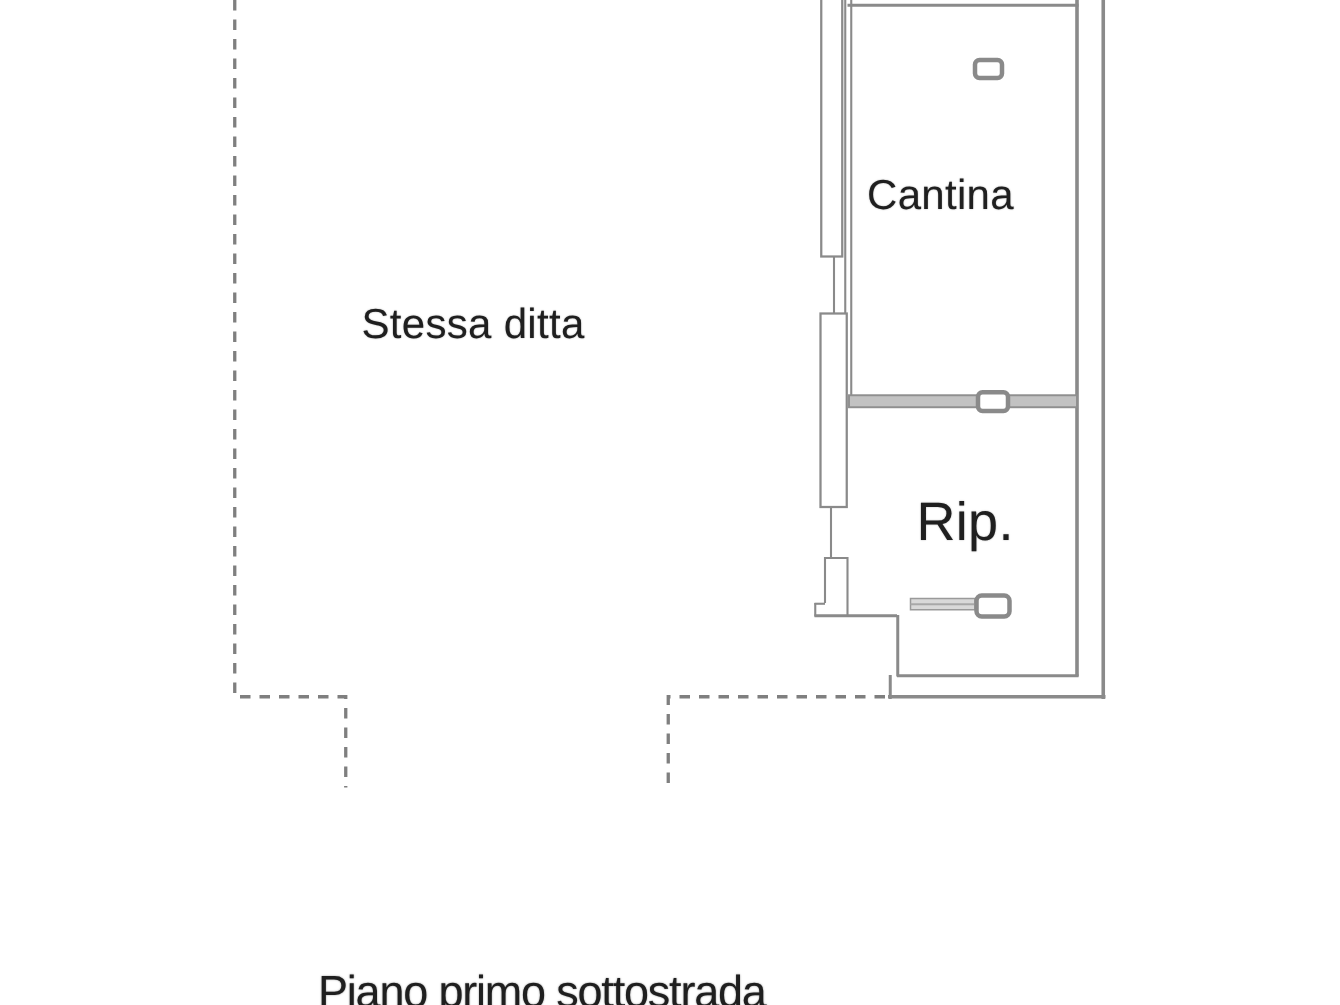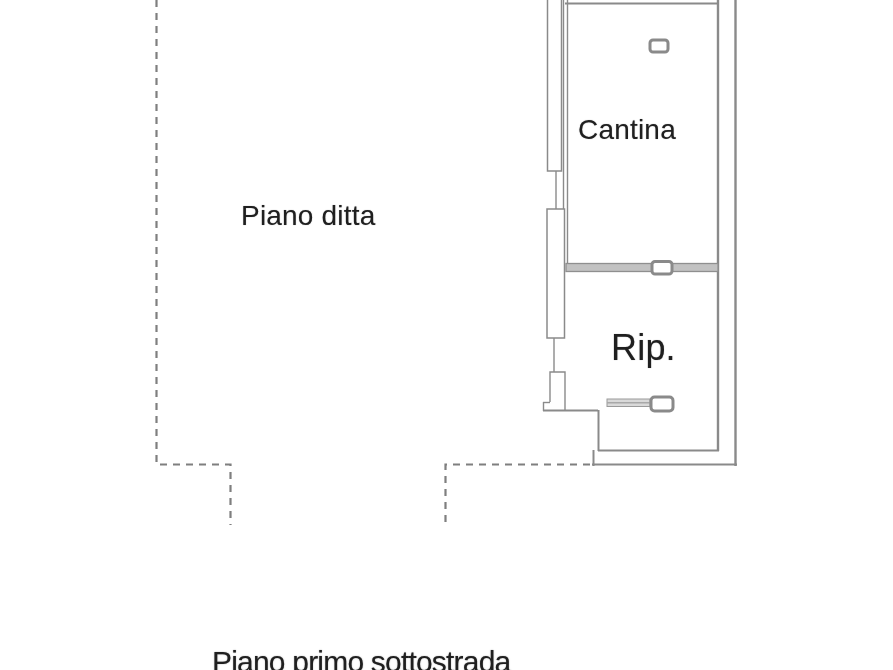--- a/index.html
+++ b/index.html
@@ -87,17 +87,17 @@
     <g stroke="#7f7f7f" stroke-width="2.2" fill="none" stroke-dasharray="7 6">
       <path d="M156.5 0 V464.5 H230.5 V525"></path>
       <path d="M590 464.5 H445.5 V524"></path>
     </g>
   </svg>
 
   <div class="plan-label label-cantina">Cantina</div>
 
   <div class="plan-label label-rip">Rip.</div>
 
-  <div class="plan-label label-stessa">Piano ditta</div>
+  <div class="plan-label label-stessa">Stessa ditta</div>
 
   <div class="plan-label label-caption">Piano primo sottostrada</div>
 
 </div>
 
 </body></html>

